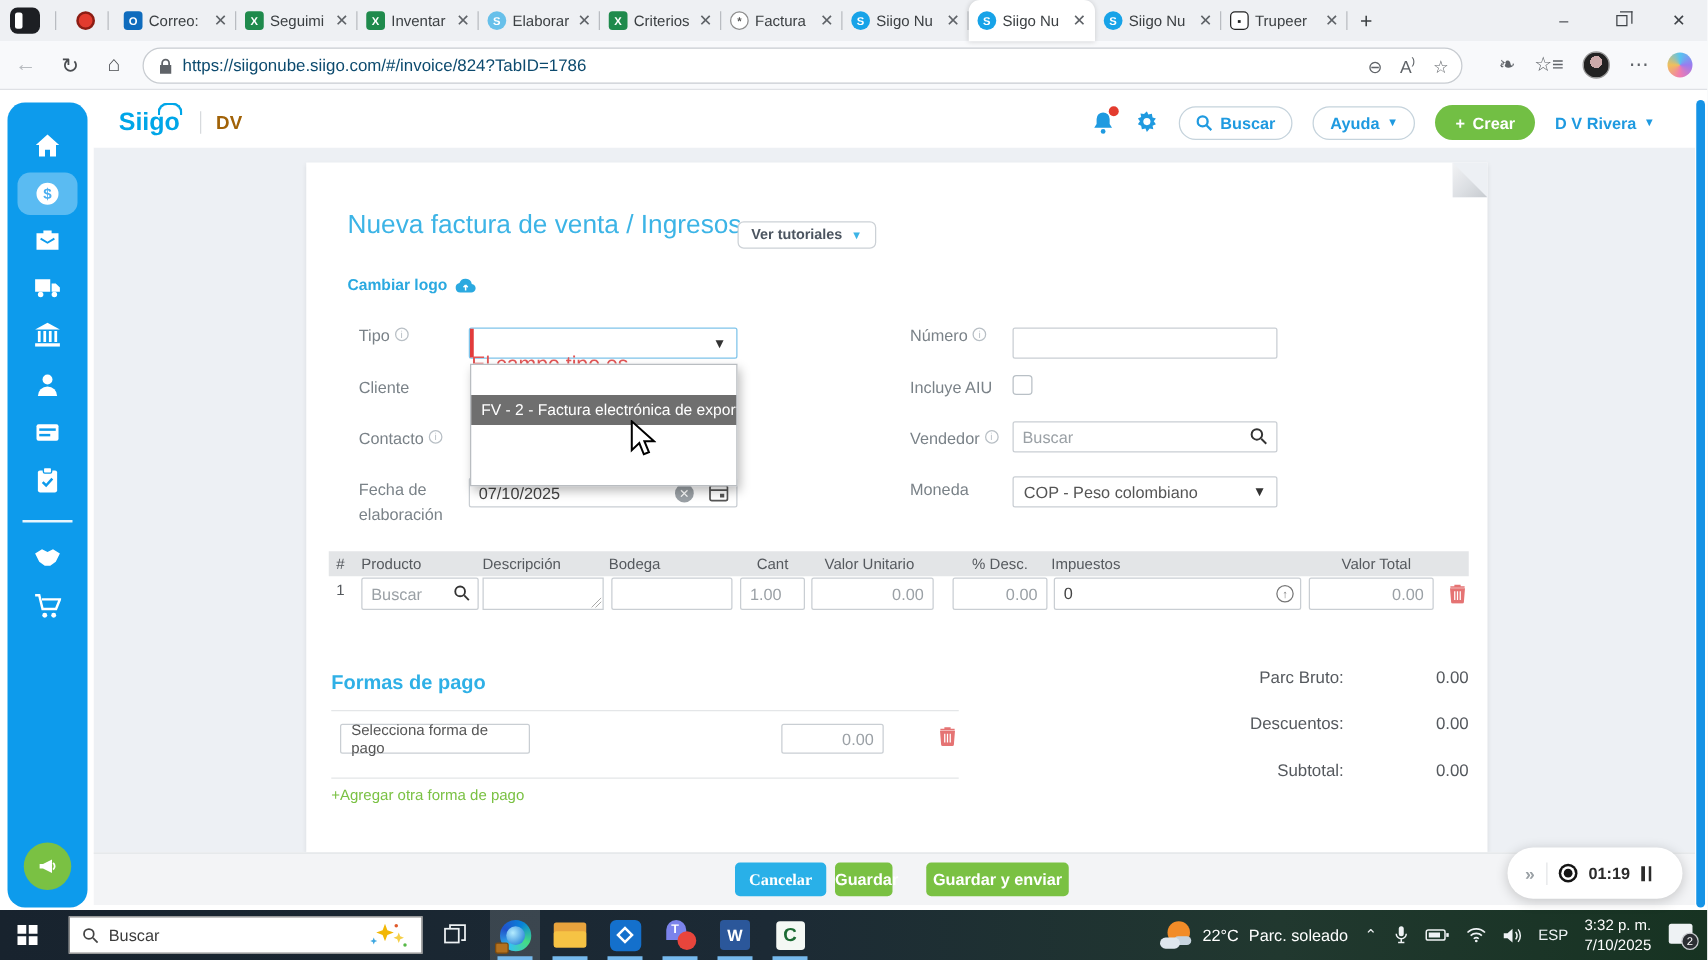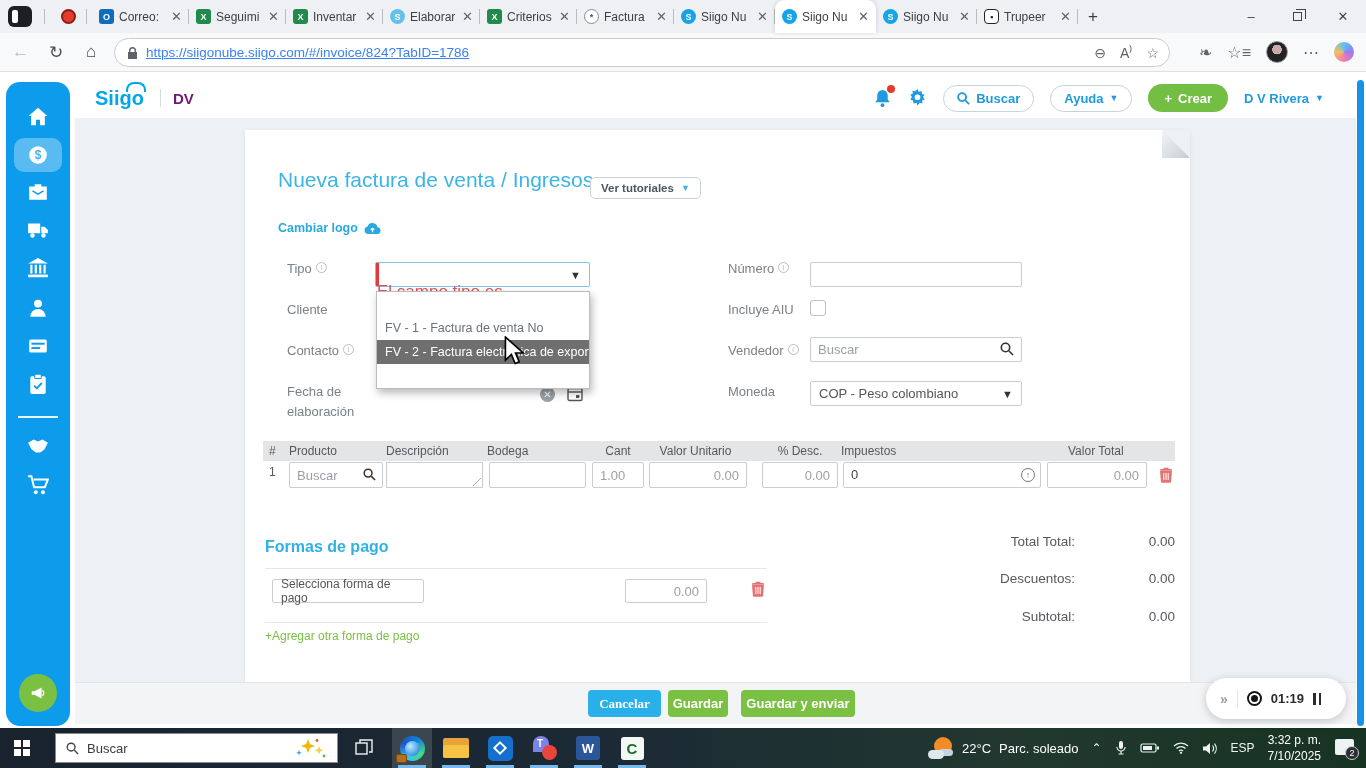--- a/index.html
+++ b/index.html
@@ -31,39 +31,39 @@
   .newtab { width:30px; display:flex; align-items:center; justify-content:center; color:#3c4043; font-size:17px; }
   #win-controls { right:0; top:0; height:33px; display:flex; }
   .winbtn { width:46px; height:33px; display:flex; align-items:center; justify-content:center; color:#3f4348; font-size:13px; }
   .restore-glyph { width:9px; height:9px; border:1.3px solid #3f4348; position:relative; }
   .restore-glyph::before { content:''; position:absolute; left:2px; top:-4px; width:9px; height:9px; border-top:1.3px solid #3f4348; border-right:1.3px solid #3f4348; }
 
   
   #toolbar { left:0; top:33px; width:1366px; height:39px; background:#f8f9fb; border-bottom:1px solid #dfe1e5; }
   .navic { top:9px; font-size:17px; color:#4a4d51; }
   #url-pill { left:114px; top:5px; width:1056px; height:29px; background:#fff; border:1px solid #c8ccd1; border-radius:15px; display:flex; align-items:center; padding:0 10px 0 12px; }
-  #url-text { font-size:13.5px; color:#3b82f6; flex:1; margin-left:8px; white-space:nowrap; overflow:hidden;text-decoration:underline; }
+  #url-text { font-size:13.5px; color:#0c4a6e; flex:1; margin-left:8px; white-space:nowrap; overflow:hidden; }
   .pill-ic { flex:none; margin-left:14px; color:#5f6368; font-size:14px; }
   .tb-right { top:8px; display:flex; align-items:center; gap:15px; color:#5f6368; }
   .avatar { width:22px; height:22px; border-radius:50%; background:radial-gradient(circle at 50% 38%, #caa 0 30%, #222 31% 100%); border:1px solid #999; }
   .copilot { width:20px; height:20px; border-radius:50%; background:conic-gradient(#57c4f0,#9a7bf0,#f07bb0,#f0c05a,#57c4f0); }
 
   
   #appbg { left:0; top:72px; width:1366px; height:656px; background:#fff; }
   #sidebar { left:6px; top:82px; width:64px; height:644px; background:#0d9bec; border-radius:14px; }
   .sb-ic { left:50%; transform:translateX(-50%); width:22px; height:22px; }
   .sb-active { left:8px; width:48px; height:34px; border-radius:10px; background:rgba(255,255,255,.32); }
   .sb-div { left:12px; width:40px; height:2px; background:rgba(255,255,255,.9); }
   .sb-mega { left:50%; transform:translateX(-50%); width:38px; height:38px; border-radius:50%; background:#7ac143; display:flex; align-items:center; justify-content:center; }
 
   #appheader { left:75px; top:78px; width:1281px; height:40px; background:#fff; display:flex; align-items:center; }
   .brand { font-size:20px; font-weight:bold; color:#00a6e8; margin-left:20px; position:relative; }
   .brand::after { content:''; position:absolute; right:-2px; top:-5px; width:16px; height:8px; border:2px solid #00a6e8; border-bottom:none; border-radius:8px 8px 0 0; background:#fff; }
   .brand-sep { width:1px; height:18px; background:#d7dadd; margin:0 12px 0 16px; }
-  .company { font-size:15px; font-weight:bold; color:#701a75; }
+  .company { font-size:15px; font-weight:bold; color:#a16207; }
   .hdr-right { margin-left:auto; display:flex; align-items:center; gap:16px; padding-right:32px; }
   .bell-wrap { position:relative; }
   .bell-dot { position:absolute; right:-3px; top:-3px; width:8px; height:8px; border-radius:50%; background:#e33b2e; }
   .pillbtn { height:27px; border:1px solid #c5d3dc; border-radius:15px; display:flex; align-items:center; gap:6px; padding:0 13px; color:#1f9ae0; font-size:13px; font-weight:bold; background:#fff; }
   .crearbtn { height:28px; border-radius:15px; background:#72bf44; color:#fff; font-size:13px; font-weight:bold; display:flex; align-items:center; gap:6px; padding:0 16px; border:none; }
   .userbtn { color:#1f9ae0; font-size:13px; font-weight:bold; display:flex; align-items:center; gap:6px; }
   .caret { font-size:9px; }
 
   #content { left:75px; top:118px; width:1281px; height:564px; background:#edf0f4; }
   #scrollbar { left:1357px; top:80px; width:7px; height:646px; background:#1593e6; border-radius:4px; }
@@ -110,21 +110,21 @@
   .pay-div { left:20px; width:502px; height:1px; background:#e4e6e8; }
   .add-link { left:20px; top:499px; color:#7ac143; font-size:12px; }
   .tot-label { position:absolute; width:120px; text-align:right; font-size:13.5px; color:#55595e; }
   .tot-value { position:absolute; width:100px; text-align:right; font-size:13.5px; color:#55595e; }
   .trash { width:14px; height:16px; }
 
   
   #footerbar { left:75px; top:682px; width:1281px; height:42px; background:#f3f4f6; border-top:1px solid #e2e5e8; }
   .btn { position:absolute; top:690px; height:27px; border:none; border-radius:4px; color:#fff; font-size:13px; font-weight:bold; font-family:"Liberation Sans",sans-serif; }
   #btn-cancel { left:588px; width:73px; background:#29b0e8;font-family:Liberation Serif, serif; }
-  #btn-save { left:668px; width:60px; background:#7ac143; }
+  #btn-save { left:668px; width:46px; background:#7ac143; }
   #btn-savesend { left:741px; width:114px; background:#7ac143; }
 
   
   #recorder { left:1206px; top:678px; width:140px; height:41px; background:#fff; border-radius:21px; box-shadow:0 2px 10px rgba(0,0,0,.2); display:flex; align-items:center; padding:0 14px; gap:9px; z-index:20; }
   .rec-chev { color:#9aa0a5; font-size:14px; font-weight:bold; }
   .rec-sep { width:1px; height:18px; background:#e3e5e7; }
   .rec-ic { width:15px; height:15px; border-radius:50%; background:#141414; display:flex; align-items:center; justify-content:center; }
   .rec-ic::after { content:''; width:7px; height:7px; border-radius:50%; background:#141414; box-shadow:0 0 0 2px #fff; }
   .rec-time { font-size:13px; font-weight:bold; color:#2b2b2b; }
   .pause-ic { display:flex; gap:3px; } .pause-ic i { width:2.5px; height:12px; background:#2b2b2b; }
@@ -391,24 +391,24 @@
       </div>
     <div class="flabel ab" style="left:42px;top:252px;width:88px;line-height:1.55">
         <span>Fecha de elaboración</span>
       </div>
 
     <div id="tipo-select" class="fakesel ab">
         <span class="caret">▼</span>
       </div>
     <div id="tipo-error" class="ab">El campo tipo es obligatorio</div>
     <div id="dropdown" class="ab">
-      <div class="opt">FV - 1 - Factura de venta No</div>
       <div class="opt hl">FV - 2 - Factura electrónica de exportación</div>
     </div>
 
+    <input id="fecha-input" class="inp ab" value="07/10/2025" style="">
     <span class="clear-x ab">✕</span>
     <svg class="ab" style="left:322px;top:256px" width="16" height="16" viewBox="0 0 16 16">
         <rect x="1" y="2.5" width="14" height="12" rx="1.5" stroke="#555" stroke-width="1.4" fill="none"></rect>
         <path d="M1 6h14" stroke="#555" stroke-width="1.4"></path>
         <rect x="9" y="9" width="3.4" height="3" fill="#555"></rect>
       </svg>
 
     <div class="flabel ab" style="left:483px;top:131px">
         <span>Número</span>
         <span class="info-i">i</span>
@@ -437,21 +437,21 @@
 
     <div id="thead" class="ab">
       <span class="th" style="left:6px">#</span>
       <span class="th" style="left:26px">Producto</span>
       <span class="th" style="left:123px">Descripción</span>
       <span class="th" style="left:224px">Bodega</span>
       <span class="th" style="left:329px;width:52px;text-align:center">Cant</span>
       <span class="th" style="left:381px;width:103px;text-align:center">Valor Unitario</span>
       <span class="th" style="left:499px;width:76px;text-align:center">% Desc.</span>
       <span class="th" style="left:578px;width:200px;text-align:left">Impuestos</span>
-      <span class="th" style="left:805px;width:100px;text-align:left">Valor Total</span>
+      <span class="th" style="left:788px;width:100px;text-align:center">Valor Total</span>
     </div>
     <div class="ab" style="left:24px;top:335px;font-size:12px;color:#55595e">1</div>
     <input class="inp cell" style="left: 44px; width: 94px; padding-right: 22px;" placeholder="Buscar">
     <svg class="ab" style="left:118px;top:338px" width="13" height="13" viewBox="0 0 14 14">
         <circle cx="5.5" cy="5.5" r="4.2" stroke="#333" stroke-width="1.6" fill="none"></circle>
         <path d="M9 9l4 4" stroke="#333" stroke-width="1.6"></path>
       </svg>
     <div class="resize-ta cell" style="left:141px;width:97px"></div>
     <input class="inp cell" style="left: 244px; width: 97px;">
     <input class="inp cell num-gray" style="left: 347px; width: 52px; text-align: left;" value="1.00">
@@ -473,21 +473,21 @@
       <span>Selecciona forma de pago</span>
     </div>
     <input class="inp num-gray ab" style="left: 380px; top: 449px; width: 82px; height: 24px;" value="0.00">
     <svg class="trash ab" style="left:506px;top:451px" viewBox="0 0 14 16">
         <path fill="#e57373" d="M1 3.5h12l-.9 11.2a1.2 1.2 0 0 1-1.2 1.1H3.1a1.2 1.2 0 0 1-1.2-1.1zM4.5 2V.8h5V2h3.2v1.2H1.3V2z"></path>
         <path d="M4.8 6v7m2.2-7v7m2.2-7v7" stroke="#fff" stroke-width="1"></path>
       </svg>
     <div class="pay-div ab" style="top:492px"></div>
     <div class="add-link ab">+Agregar otra forma de pago</div>
 
-    <span class="tot-label" style="left:710px;top:404px">Total Total:</span>
+    <span class="tot-label" style="left:710px;top:404px">Parc Bruto:</span>
     <span class="tot-value" style="left:830px;top:404px">0.00</span>
     <span class="tot-label" style="left:710px;top:441px">Descuentos:</span>
     <span class="tot-value" style="left:830px;top:441px">0.00</span>
     <span class="tot-label" style="left:710px;top:479px">Subtotal:</span>
     <span class="tot-value" style="left:830px;top:479px">0.00</span>
   </div>
 
   <div id="footerbar" class="ab"></div>
   <button id="btn-cancel" class="btn">Cancelar</button>
   <button id="btn-save" class="btn">Guardar</button>

